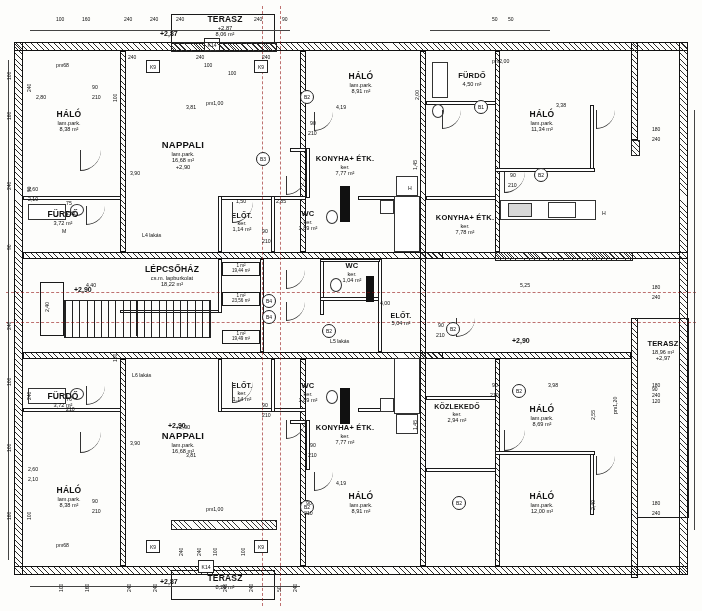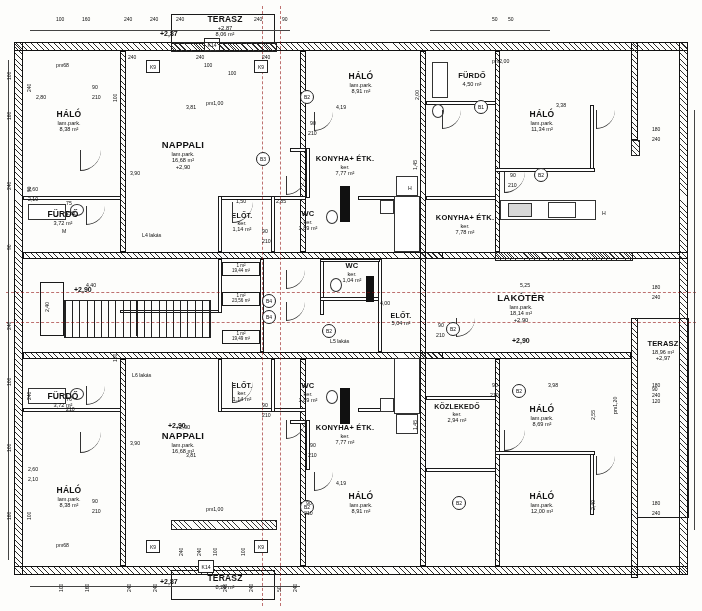--- a/index.html
+++ b/index.html
@@ -189,38 +189,37 @@
     <div class="rs">lam.park.</div>
     <div class="rs">11,34 m²</div>
   </div>
 
   <div class="room" style="left:424px;top:214px;width:82px;">
     <div class="rn" style="font-size:7.5px;">KONYHA+ ÉTK.</div>
     <div class="rs">ker.</div>
     <div class="rs">7,78 m²</div>
   </div>
 
+  <div class="room" style="left:122px;top:265px;width:100px;">
+    <div class="rn">LÉPCSŐHÁZ</div>
+    <div class="rs">cs.m. lapburkolat</div>
+    <div class="rs">18,22 m²</div>
+  </div>
 
   <div class="room" style="left:330px;top:262px;width:44px;">
     <div class="rn" style="font-size:7.5px;">WC</div>
     <div class="rs">ker.</div>
     <div class="rs">1,04 m²</div>
   </div>
 
   <div class="room" style="left:378px;top:312px;width:46px;">
     <div class="rn" style="font-size:7px;">ELŐT.</div>
     <div class="rs">5,04 m²</div>
   </div>
 
-  <div class="room big" style="left:478px;top:293px;width:86px;">
-    <div class="rn">LAKÓTÉR</div>
-    <div class="rs">lam.park.</div>
-    <div class="rs">18,14 m²</div>
-    <div class="ra">+2,90</div>
-  </div>
 
   <div class="room" style="left:638px;top:340px;width:50px;">
     <div class="rn" style="font-size:7.5px;">TERASZ</div>
     <div class="rs">18,96 m²</div>
     <div class="ra">+2,97</div>
   </div>
 
   <div class="room" style="left:28px;top:392px;width:70px;">
     <div class="rn">FÜRDŐ</div>
     <div class="rs">3,72 m²</div>

